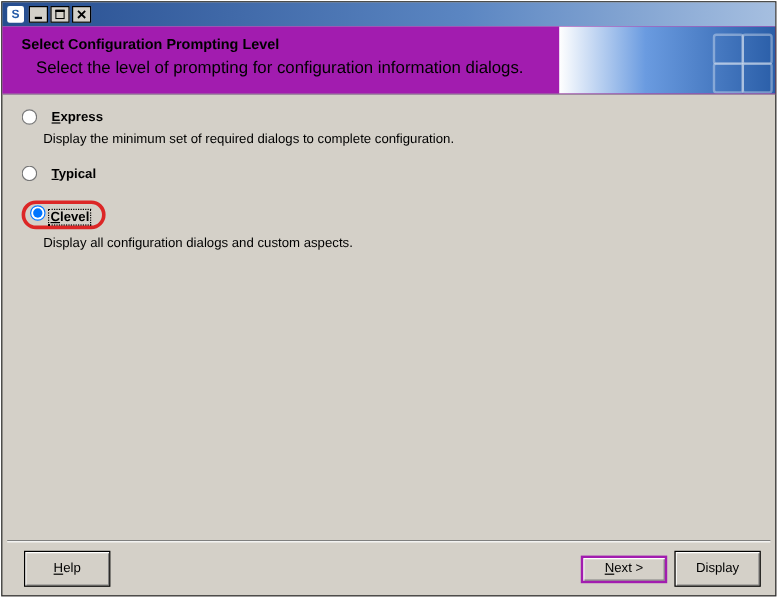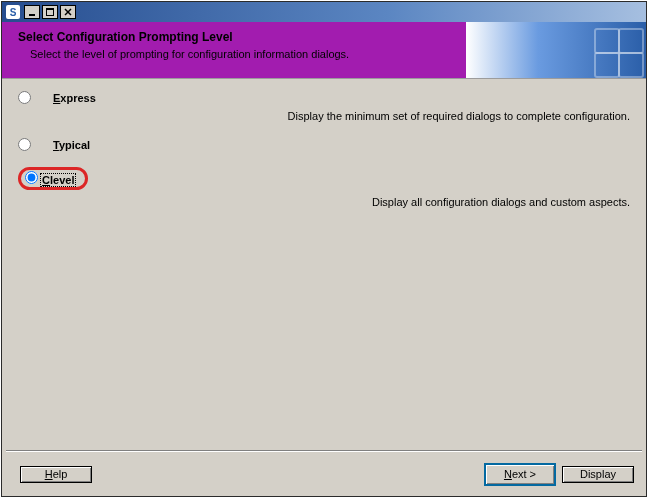--- a/index.html
+++ b/index.html
@@ -80,21 +80,21 @@
     left: 16px;
     top: 8px;
     font-weight: bold;
     font-size: 12px;
     color: #000;
   }
   .banner .subheading {
     position: absolute;
     left: 28px;
     top: 26px;
-    font-size: 11px;
+    font-size: 14px;
     color: #000;
   }
   .banner .deco {
     position: absolute;
     right: 0;
     top: 0;
     height: 56px;
     width: 180px;
     background: linear-gradient(to right, #ffffff 0%, #6a9be0 40%, #2a5ea8 100%);
   }
@@ -119,33 +119,32 @@
     font-size: 11px;
     line-height: 16px;
     margin-bottom: 14px;
   }
   .opt {
     margin-bottom: 16px;
   }
   .opt .row {
     display: flex;
     align-items: center;
-    gap: 22px;
+    gap: 12px;
   }
   .opt input[type=radio] {
     margin: 0;
   }
   .opt .lbl {
     font-weight: bold;
   }
   .opt .lbl .ul { text-decoration: underline; }
   .opt .desc {
     margin: 6px 0 0 18px;
     font-size: 11px;
-    text-align: right;
   }
   .highlight {
     display: inline-block;
     border: 3px solid #dc2626;
     border-radius: 16px;
     padding: 1px 10px 1px 4px;
   }
   .focus-dots {
     outline: 1px dotted #000;
     outline-offset: 0px;
@@ -162,36 +161,36 @@
   
   .footer {
     height: 44px;
     display: flex;
     align-items: center;
     padding: 0 12px;
   }
   .footer .spacer { flex: 1 1 auto; }
   button.btn {
     min-width: 72px;
-    height: 17px;
+    height: 30px;
     font-family: inherit;
     font-size: 11px;
     background: #d4d0c8;
     border: 1px solid #000;
     box-shadow: inset 1px 1px 0 #fff, inset -1px -1px 0 #808080;
     padding: 0 8px;
     margin-left: 6px;
     cursor: pointer;
   }
   button.btn .ul { text-decoration: underline; }
 
   
   button.btn.default {
     box-shadow: inset 1px 1px 0 #fff, inset -1px -1px 0 #808080;
-    border: 2px solid #0369a1;
+    border: 2px solid #a21caf;
     height: 23px;
   }
 </style>
 </head>
 <body>
 
 <div class="window">
 
   <div class="titlebar">
     <div class="app-icon">S</div>

